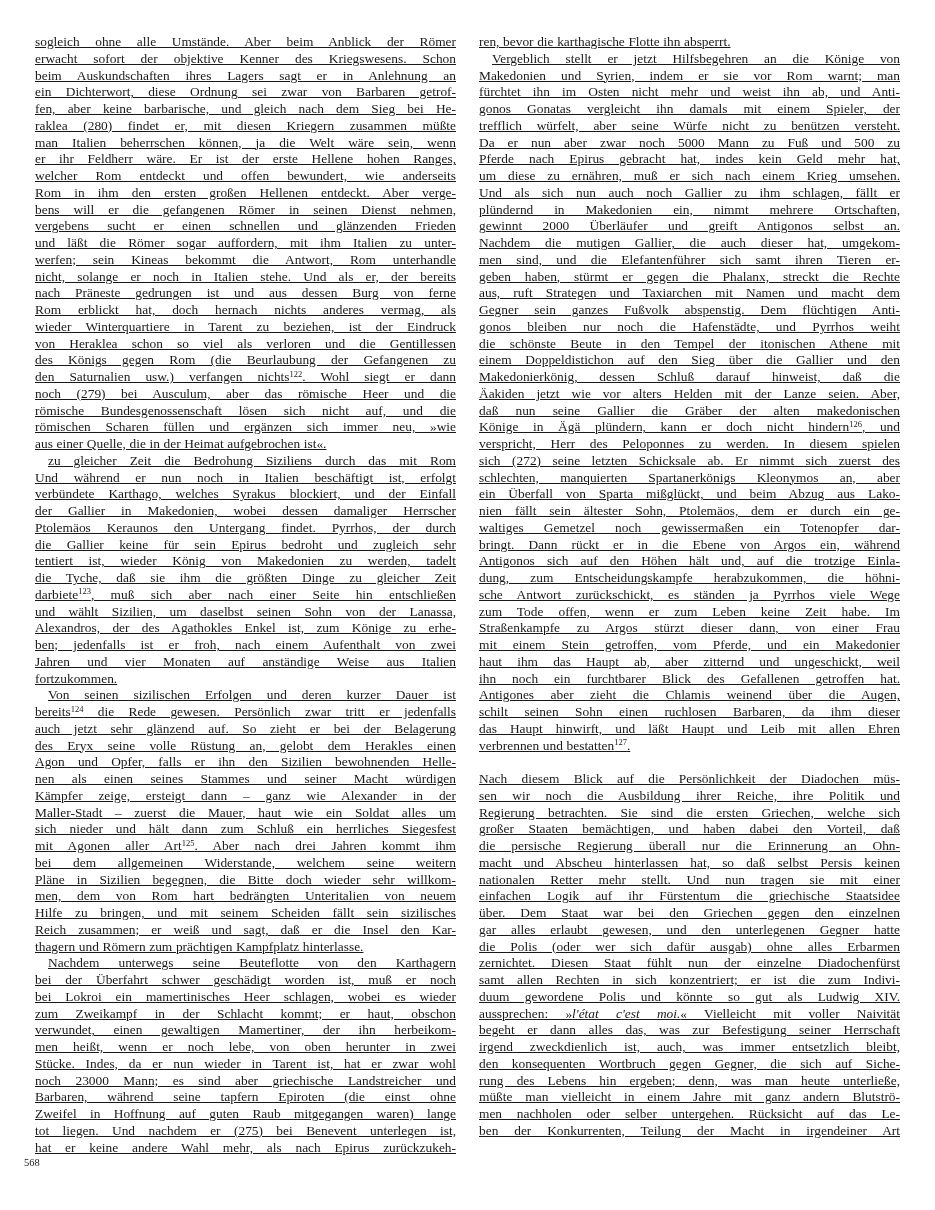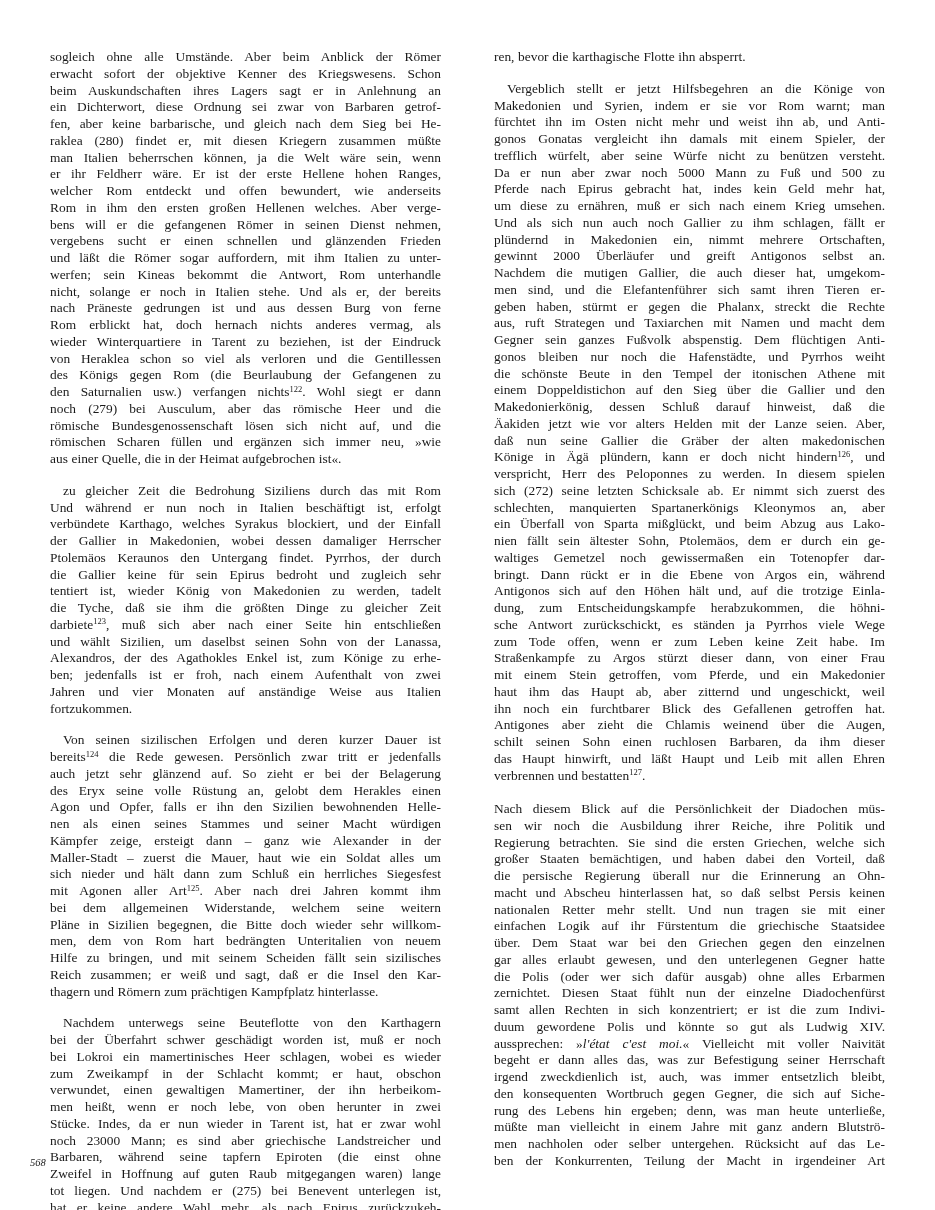--- a/index.html
+++ b/index.html
@@ -20,22 +20,23 @@
     position: absolute;
     top: 34px;
     left: 35px;
     display: flex;
     gap: 23px;
   }
   .column {
     width: 421px;
   }
   .para {
-    margin: 15px;
+    margin: 0;
     padding: 0;
+    text-decoration: underline;
   }
   .para.section-gap {
     margin-top: 16.75px;
   }
   .line {
     font-size: 13.4px;
     line-height: 16.75px;
     text-align: justify;
     text-align-last: justify;
     white-space: normal;
@@ -52,45 +53,44 @@
     line-height: 0;
     vertical-align: baseline;
     position: relative;
     top: -4.5px;
   }
   .line em {
     font-style: italic;
   }
   .page-number {
     position: absolute;
-    left: 30px;
+    left: 24px;
     top: 1156px;
     font-size: 10.5px;
     line-height: 13px;
     color: #191919;
-    font-style: italic;
   }
 </style>
 </head>
 <body>
 
 <div class="page">
   <div class="columns">
     <div class="column">
         <div class="para">
           <div class="line">sogleich ohne alle Umstände. Aber beim Anblick der Römer</div>
           <div class="line">erwacht sofort der objektive Kenner des Kriegswesens. Schon</div>
           <div class="line">beim Auskundschaften ihres Lagers sagt er in Anlehnung an</div>
           <div class="line">ein Dichterwort, diese Ordnung sei zwar von Barbaren getrof-</div>
           <div class="line">fen, aber keine barbarische, und gleich nach dem Sieg bei He-</div>
           <div class="line">raklea (280) findet er, mit diesen Kriegern zusammen müßte</div>
           <div class="line">man Italien beherrschen können, ja die Welt wäre sein, wenn</div>
           <div class="line">er ihr Feldherr wäre. Er ist der erste Hellene hohen Ranges,</div>
           <div class="line">welcher Rom entdeckt und offen bewundert, wie anderseits</div>
-          <div class="line">Rom in ihm den ersten großen Hellenen welches. Aber verge-</div>
+          <div class="line">Rom in ihm den ersten großen Hellenen entdeckt. Aber verge-</div>
           <div class="line">bens will er die gefangenen Römer in seinen Dienst nehmen,</div>
           <div class="line">vergebens sucht er einen schnellen und glänzenden Frieden</div>
           <div class="line">und läßt die Römer sogar auffordern, mit ihm Italien zu unter-</div>
           <div class="line">werfen; sein Kineas bekommt die Antwort, Rom unterhandle</div>
           <div class="line">nicht, solange er noch in Italien stehe. Und als er, der bereits</div>
           <div class="line">nach Präneste gedrungen ist und aus dessen Burg von ferne</div>
           <div class="line">Rom erblickt hat, doch hernach nichts anderes vermag, als</div>
           <div class="line">wieder Winterquartiere in Tarent zu beziehen, ist der Eindruck</div>
           <div class="line">von Heraklea schon so viel als verloren und die Gentillessen</div>
           <div class="line">des Königs gegen Rom (die Beurlaubung der Gefangenen zu</div>

